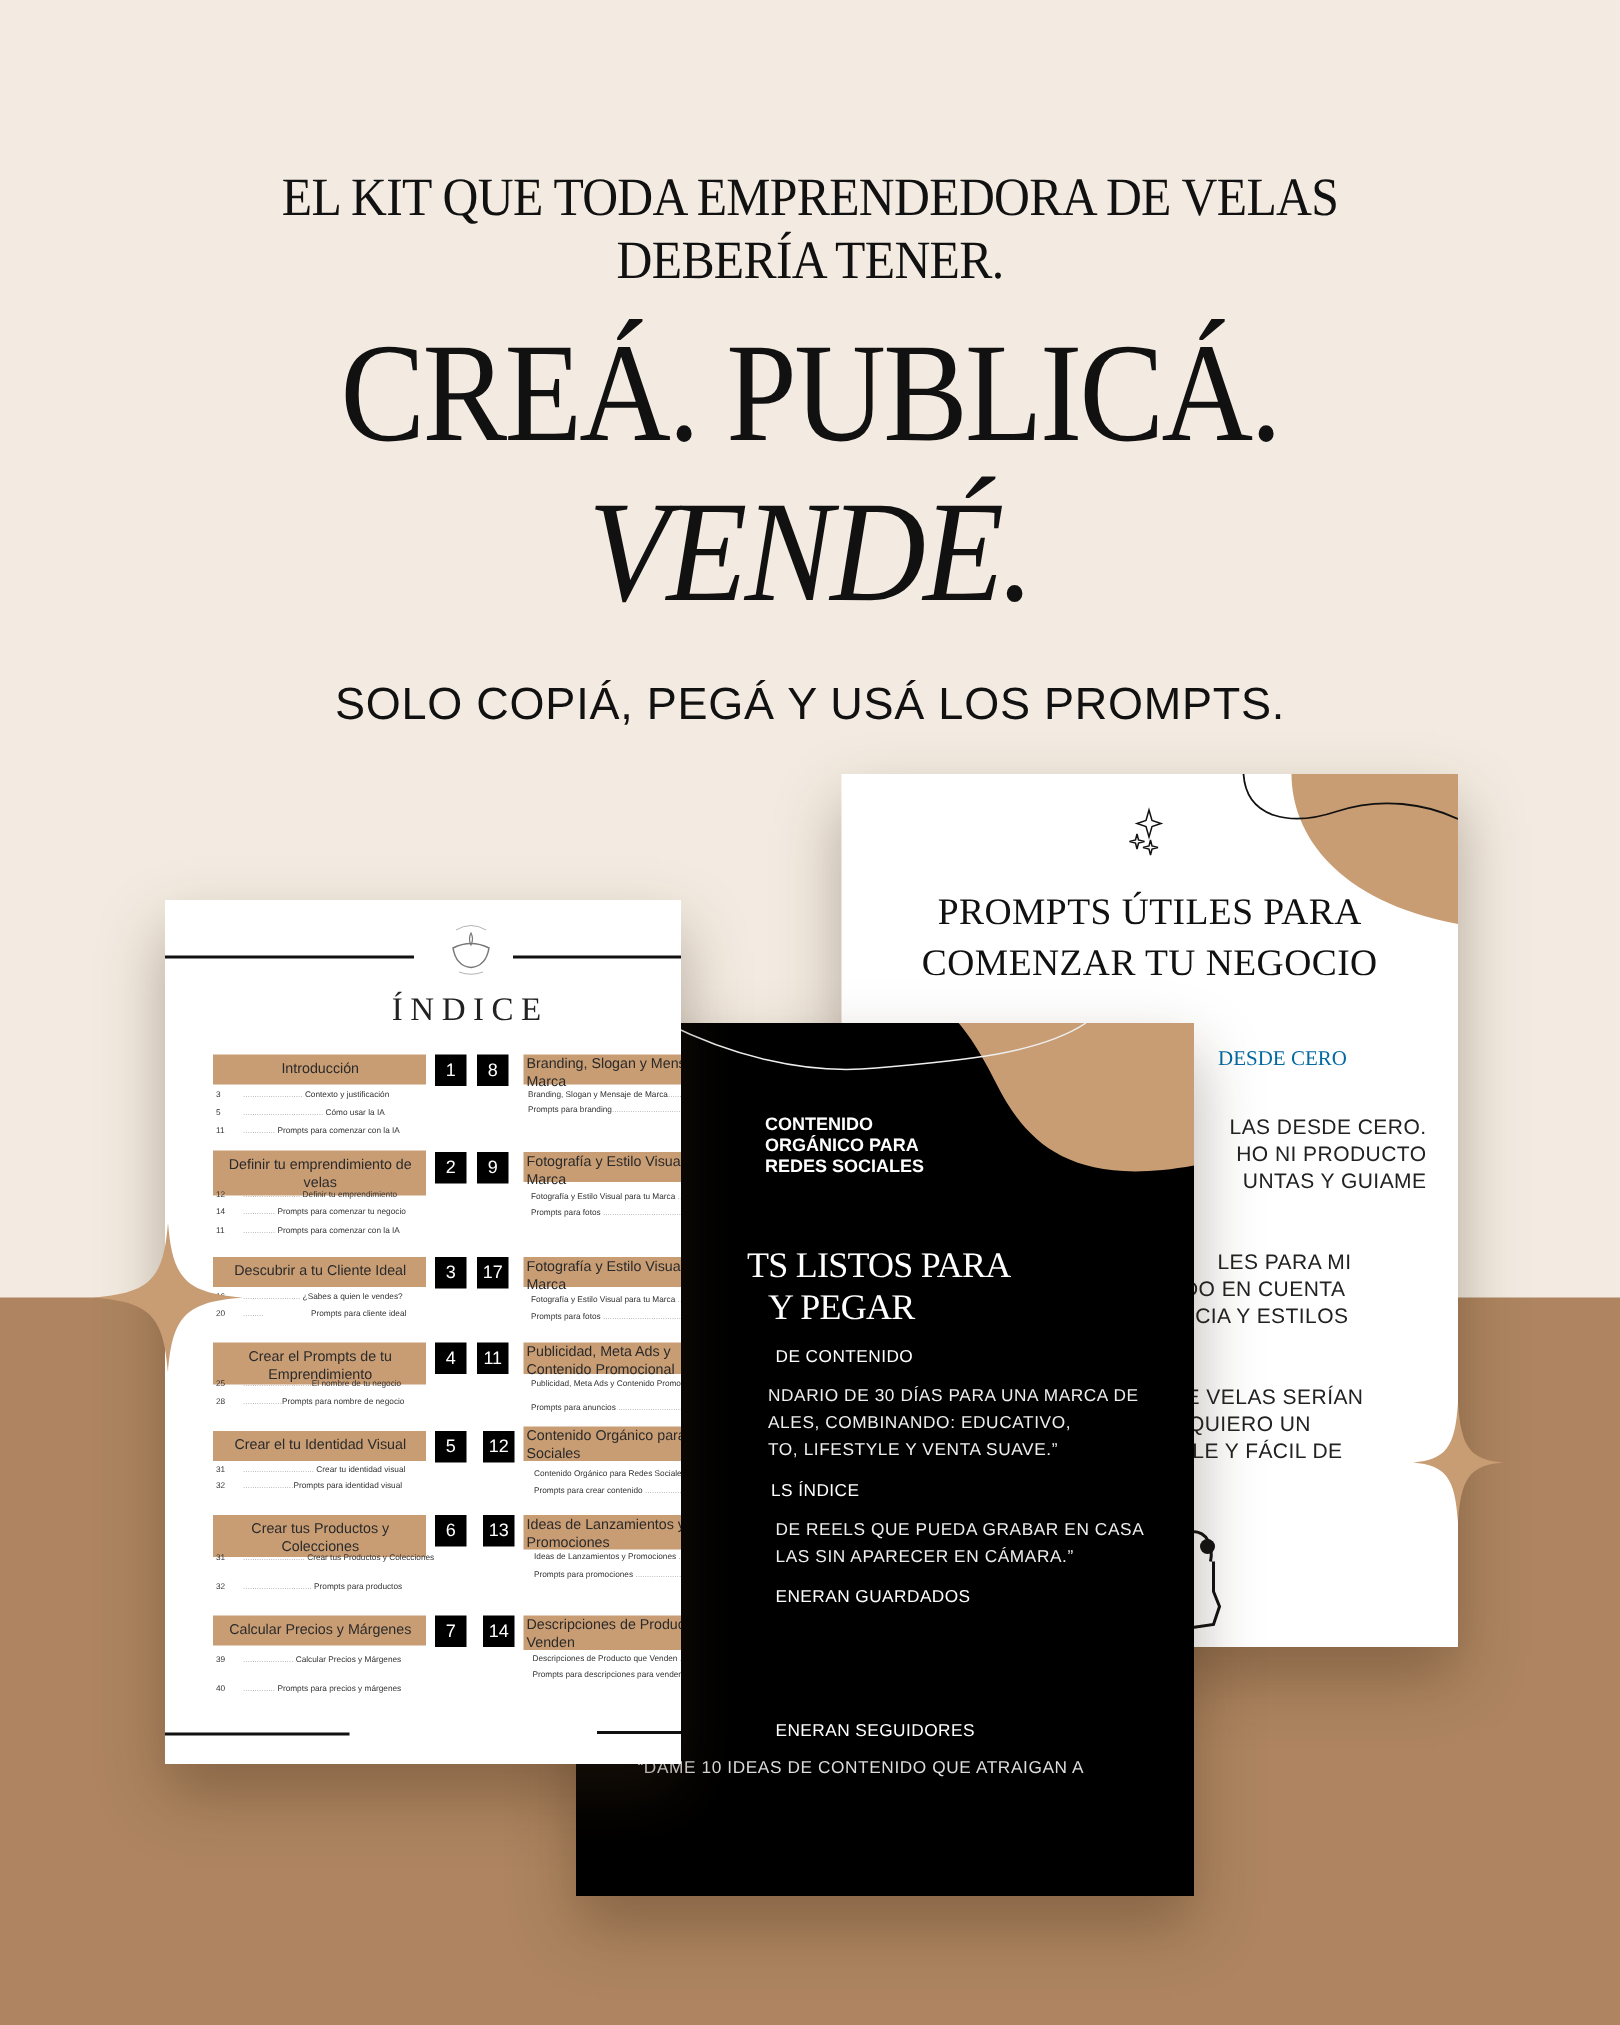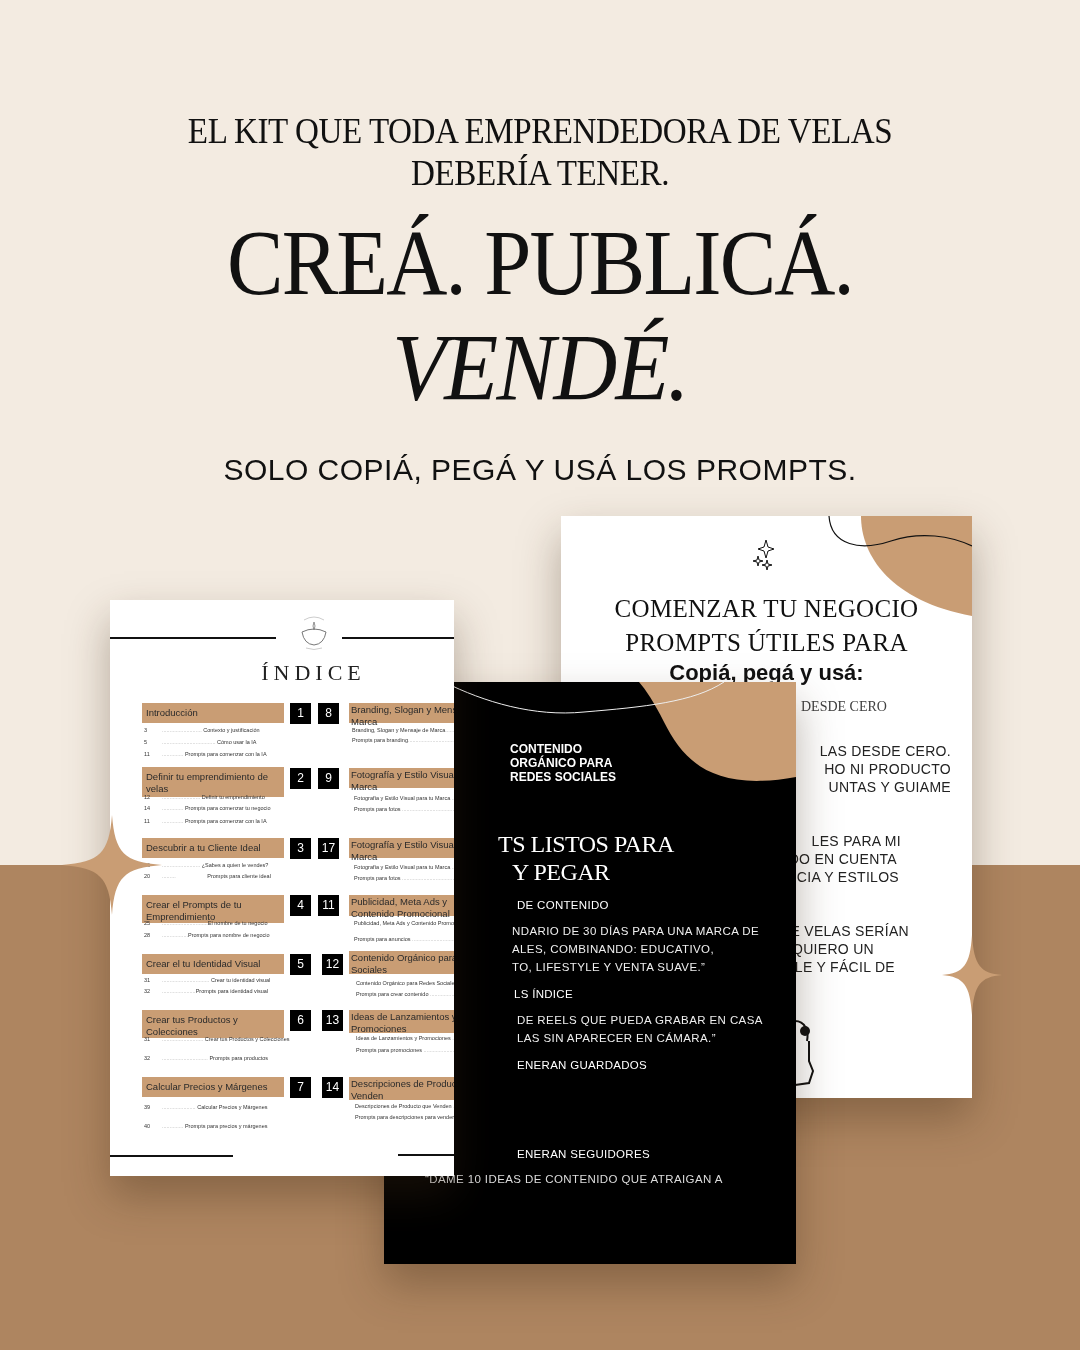--- a/index.html
+++ b/index.html
@@ -16,34 +16,34 @@
   
   .page{position:absolute;background:#fff;box-shadow:0 20px 40px rgba(60,40,20,.35)}
   .page-right{left:561px;top:516px;width:411px;height:582px;overflow:hidden}
   .page-black{left:384px;top:682px;width:412px;height:582px;background:#000;overflow:hidden}
   .page-index{left:110px;top:600px;width:344px;height:576px;overflow:hidden}
 
   
   .r-title{position:absolute;left:0;width:411px;top:76px;text-align:center;font-family:"Liberation Serif",serif;font-size:25px;line-height:34px;color:#111;letter-spacing:.3px}
   .r-sub{position:absolute;left:0;width:411px;top:144px;text-align:center;font-weight:bold;font-size:22px;color:#111}
   .r-line{position:absolute;left:0;width:390px;text-align:right;font-size:14px;line-height:18px;color:#222;letter-spacing:.3px}
-  .r-head{position:absolute;left:240px;top:183px;font-family:"Liberation Serif",serif;font-size:14px;color:#404040}
+  .r-head{position:absolute;left:251px;top:183px;font-family:"Liberation Serif",serif;font-size:14px;color:#0369a1}
 
   
   .b-sec{position:absolute;left:126px;top:60px;color:#fff;font-weight:bold;font-size:12px;line-height:14px}
   .b-title{position:absolute;left:114px;top:148px;color:#fff;font-family:"Liberation Serif",serif;font-size:24px;line-height:28px;letter-spacing:-0.5px}
   .b-h{position:absolute;color:#fff;font-weight:normal;font-size:11.5px;letter-spacing:.3px}
   .b-p{position:absolute;color:#eee;font-size:11.5px;line-height:18px;letter-spacing:.4px}
 
   
   .idx-line{position:absolute;height:2px;background:#111}
   .idx-title{position:absolute;left:0;width:407px;top:60px;text-align:center;font-family:"Liberation Serif",serif;font-size:22px;letter-spacing:5px;color:#222}
   .idx-logo{position:absolute;left:184px;top:12px;width:40px;height:40px}
   .chap{position:absolute;background:#c99d74;color:#2a2a2a;font-size:9.5px;line-height:12px}
-  .chap.l{left:32px;width:142px;text-align:left;padding:4px 3px 0 4px}
+  .chap.l{left:32px;width:142px;text-align:center;padding:4px 3px 0 4px}
   .chap.r{left:239px;width:142px;text-align:left;padding:1px 2px}
   .num{position:absolute;width:21px;height:21px;background:#000;color:#fff;font-size:12px;text-align:center;line-height:21px}
   .entry{position:absolute;font-size:5.5px;line-height:7px;color:#333;white-space:nowrap}
   .entry .pg{display:inline-block;width:18px}
   .entry .dots{color:#999}
 </style>
 </head>
 <body>
 
 <div class="bg-top"></div>
@@ -61,24 +61,23 @@
   <svg style="position:absolute;left:0;top:0" width="411" height="582">
     <path d="M300 0 C300 40 330 85 411 100 L411 0 Z" fill="#c99d74"></path>
     <path d="M268 0 C270 30 300 35 330 25 C360 15 390 20 411 30" stroke="#111" fill="none" stroke-width="1.2"></path>
   </svg>
   <svg style="position:absolute;left:190px;top:22px" width="30" height="40">
     <path d="M15 2 L17 9 L23 11 L17 13 L15 20 L13 13 L7 11 L13 9 Z" fill="none" stroke="#111" stroke-width="1"></path>
     <path d="M7 18 L8 22 L12 23 L8 24 L7 28 L6 24 L2 23 L6 22 Z" fill="none" stroke="#111" stroke-width="1"></path>
     <path d="M16 22 L17 26 L21 27 L17 28 L16 32 L15 28 L11 27 L15 26 Z" fill="none" stroke="#111" stroke-width="1"></path>
   </svg>
   <div class="r-title">
+    <div>PROMPTS ÚTILES PARA</div>
     <div>COMENZAR TU NEGOCIO</div>
-    <div>PROMPTS ÚTILES PARA</div>
-  </div>
-  <div class="r-sub">Copiá, pegá y usá:</div>
+  </div>
   <div class="r-head">DESDE CERO</div>
   <div class="r-line" style="top:226px">LAS DESDE CERO.</div>
   <div class="r-line" style="top:244px">HO NI PRODUCTO</div>
   <div class="r-line" style="top:262px">UNTAS Y GUIAME</div>
   <div class="r-line" style="top:316px;width:340px">LES PARA MI</div>
   <div class="r-line" style="top:334px;width:336px">DO EN CUENTA</div>
   <div class="r-line" style="top:352px;width:338px">NCIA Y ESTILOS</div>
   <div class="r-line" style="top:406px;width:348px">DE VELAS SERÍAN</div>
   <div class="r-line" style="top:424px;width:313px">QUIERO UN</div>
   <div class="r-line" style="top:442px;width:334px">BLE Y FÁCIL DE</div>

